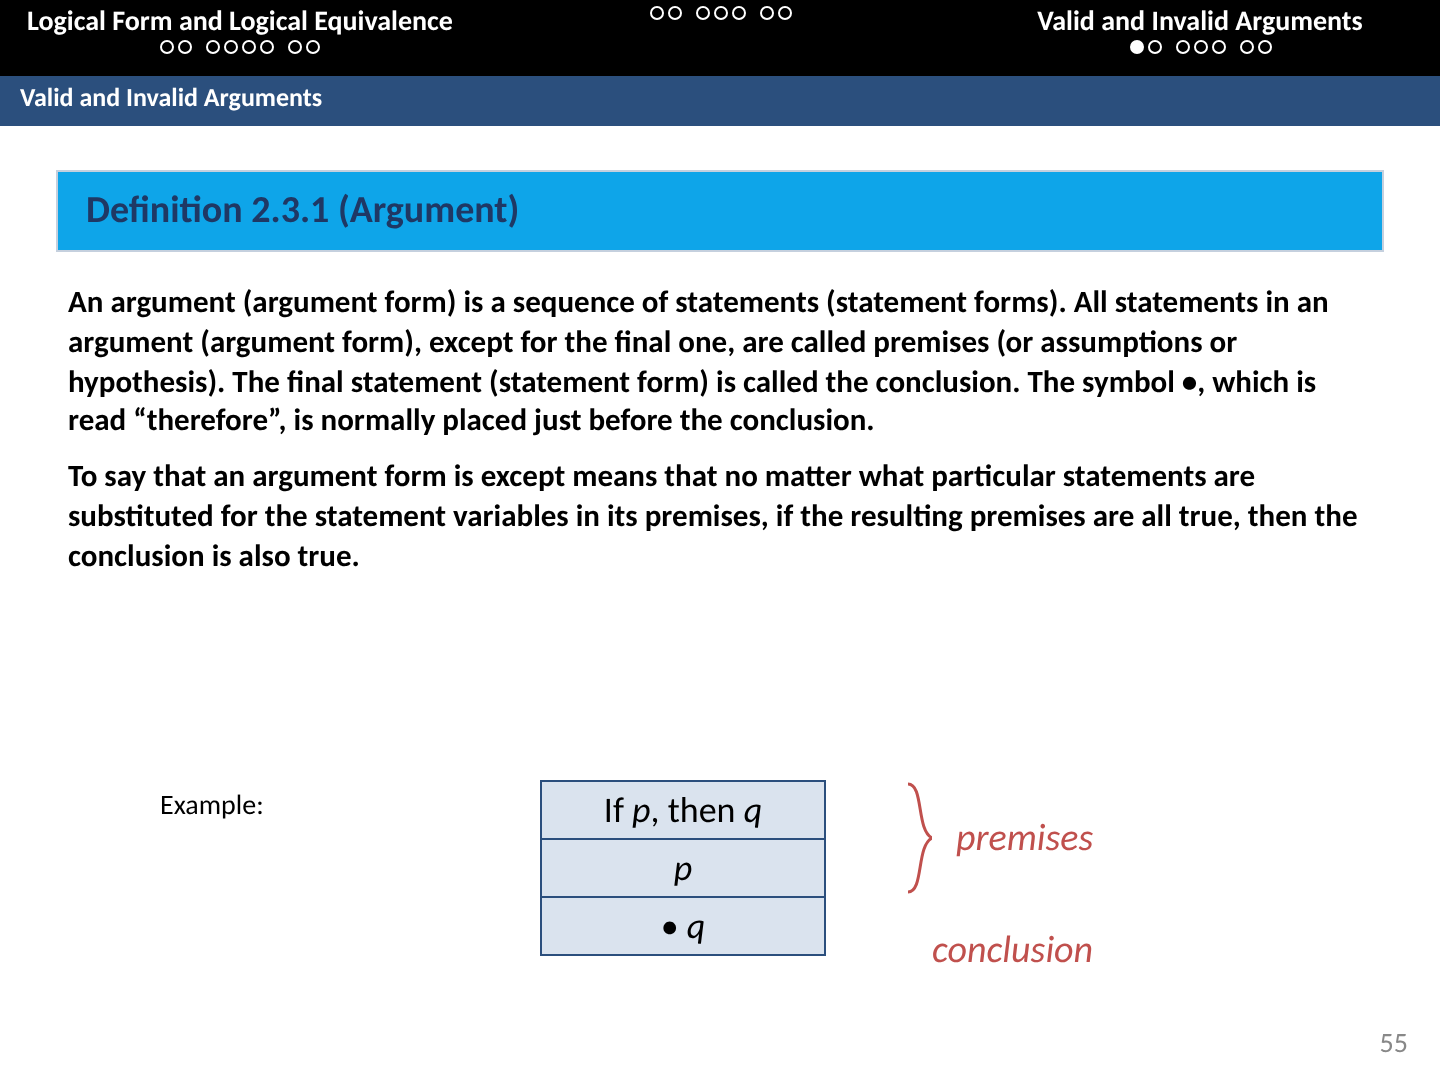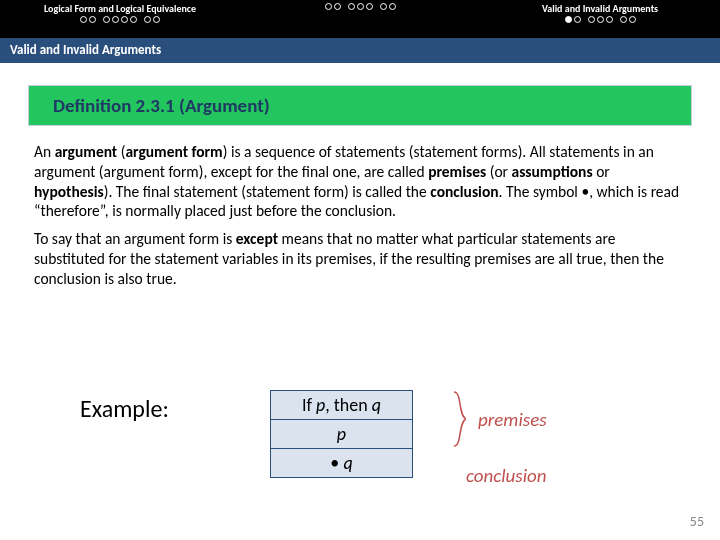--- a/index.html
+++ b/index.html
@@ -1,30 +1,30 @@
 <!DOCTYPE html>
 <html><head>
 <meta charset="utf-8">
 <style>
   * { box-sizing: border-box; margin: 0; padding: 0; }
   html, body { width: 720px; height: 540px; background: #fff; font-family: Calibri, "Segoe UI", Arial, sans-serif; overflow: hidden; }
   .slide { width: 720px; height: 540px; position: relative; background: #fff; }
   .topnav { display: flex; width: 100%; background: #000; color: #fff; height: 38px; }
   .nav-sec { flex: 1; padding: 2px 10px 0 10px; }
-  .nav-sec .label { font-size: 10px; font-weight: 600; text-align: center; white-space: nowrap; }
+  .nav-sec .label { font-size: 14px; font-weight: 600; text-align: center; white-space: nowrap; }
   .dots { text-align: center; margin-top: 1px; display: flex; justify-content: center; gap: 1px; }
   .dots .grp { display: inline-flex; gap: 2px; margin: 0 3px; }
   .dot { width: 7px; height: 7px; border: 1px solid #fff; border-radius: 50%; display: inline-block; }
   .dot.fill { background: #fff; }
   .subhdr { background: #2b4f7d; color: #fff; font-size: 13px; font-weight: 700; padding: 4px 10px 6px 10px; }
-  .defbox { margin: 22px 28px 8px 28px; background: #22c55e; border: 1px solid #c5d0de; padding: 8px 24px; color: #1f3864; font-size: 19px; font-weight: 600; }
-  .body { margin: 0 28px; padding: 8px 6px 4px 6px; font-size: 15.5px; line-height: 1.28; color: #000; }
+  .defbox { margin: 22px 28px 8px 28px; background: #0ea5e9; border: 1px solid #c5d0de; padding: 8px 14px; color: #1f3864; font-size: 19px; font-weight: 600; }
+  .body { margin: 0 28px; padding: 8px 6px 4px 6px; font-size: 15.5px; line-height: 1.28; color: #000; font-weight: bold; }
   .body p { margin-bottom: 8px; }
   .example-row { position: absolute; top: 390px; left: 0; width: 100%; }
-  .example-lbl { position: absolute; left: 80px; top: 4px; font-size: 24px; color: #000; }
+  .example-lbl { position: absolute; left: 80px; top: 4px; font-size: 14px; color: #000; }
   .prem-table { position: absolute; left: 270px; top: 0; border-collapse: collapse; }
   .prem-table td { border: 1px solid #2b4f7d; background: #dae3ee; width: 142px; padding: 3px 10px; font-size: 18px; text-align: center; font-style: italic; color: #000; }
   .prem-table td .up { font-style: normal; }
   .ann { position: absolute; font-size: 19px; font-style: italic; color: #c0504d; }
   .ann.prem { left: 478px; top: 18px; }
   .ann.conc { left: 466px; top: 74px; }
   .brace { position: absolute; left: 452px; top: 0px; width: 14px; height: 58px; }
   .brace svg { width: 14px; height: 58px; }
   .pagenum { position: absolute; right: 16px; bottom: 10px; font-size: 14px; color: #888; }
 </style>

